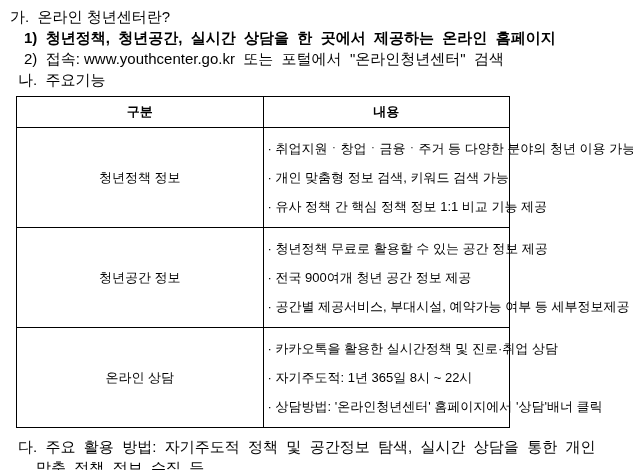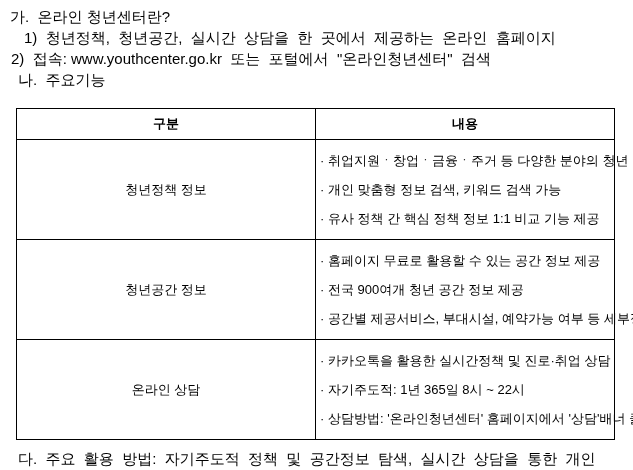--- a/index.html
+++ b/index.html
@@ -23,28 +23,28 @@
   }
   .line {
     font-size: 15px;
     line-height: 21px;
     white-space: pre;
   }
   .intro {
     padding: 6px 0 0 10px;
   }
   .l-a { margin-left: 0px; }
-  .l-a1 { margin-left: 14px; }
-  .l-a2 { margin-left: 1px; }
+  .l-a1 { margin-left: 14px; font-weight: bold; }
+  .l-a2 { margin-left: 14px; }
   .l-na { margin-left: 8px; }
 
   table.main {
     border-collapse: collapse;
-    width: 599px;
-    margin: 18px 0 0 16px;
+    width: 494px;
+    margin: 6px 0 0 16px;
     table-layout: fixed;
   }
   table.main th, table.main td {
     border: 1px solid #000000;
     font-size: 13px;
     vertical-align: middle;
   }
   table.main th {
     text-align: center;
     font-weight: bold;
@@ -111,21 +111,21 @@
             <li>취업지원ㆍ창업ㆍ금융ㆍ주거 등 다양한 분야의 청년 이용 가능한 정책 정보 150여개 제공</li>
             <li>개인 맞춤형 정보 검색, 키워드 검색 가능</li>
             <li>유사 정책 간 핵심 정책 정보 1:1 비교 기능 제공</li>
           </ul>
         </td>
       </tr>
       <tr>
         <td class="cat">청년공간 정보</td>
         <td class="content">
           <ul class="bullets">
-            <li>홈페이지 무료로 활용할 수 있는 공간 정보 제공</li>
+            <li>청년정책 무료로 활용할 수 있는 공간 정보 제공</li>
             <li>전국 900여개 청년 공간 정보 제공</li>
             <li>공간별 제공서비스, 부대시설, 예약가능 여부 등 세부정보제공</li>
           </ul>
         </td>
       </tr>
       <tr>
         <td class="cat">온라인 상담</td>
         <td class="content">
           <ul class="bullets">
             <li>카카오톡을 활용한 실시간정책 및 진로·취업 상담</li>

